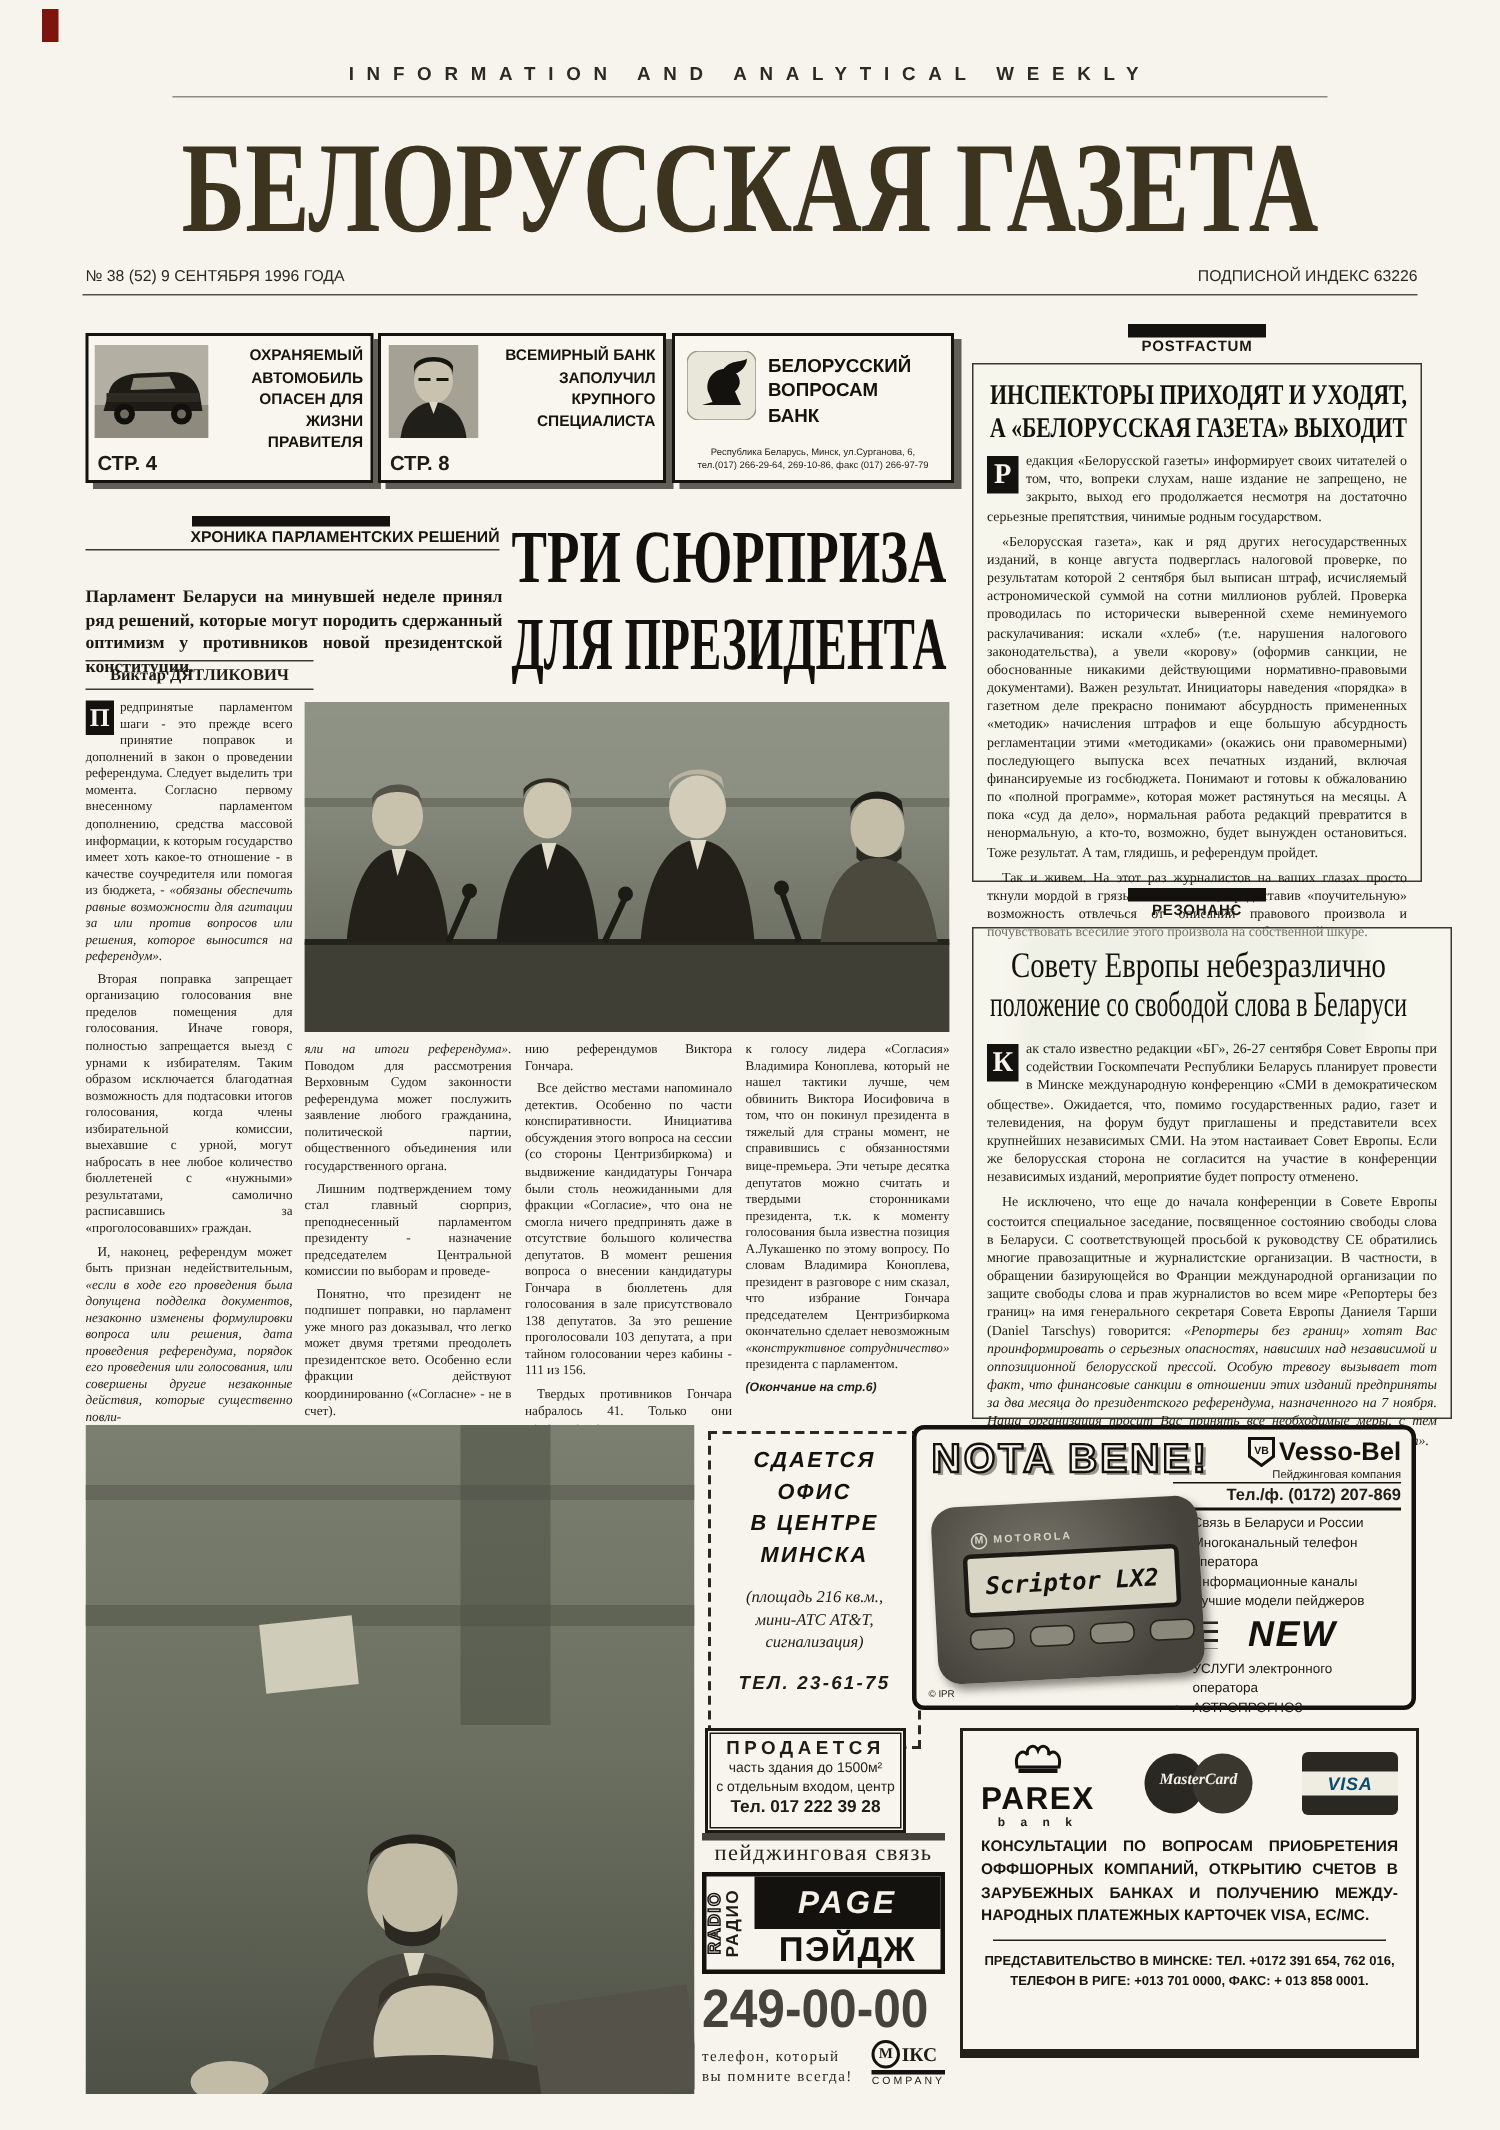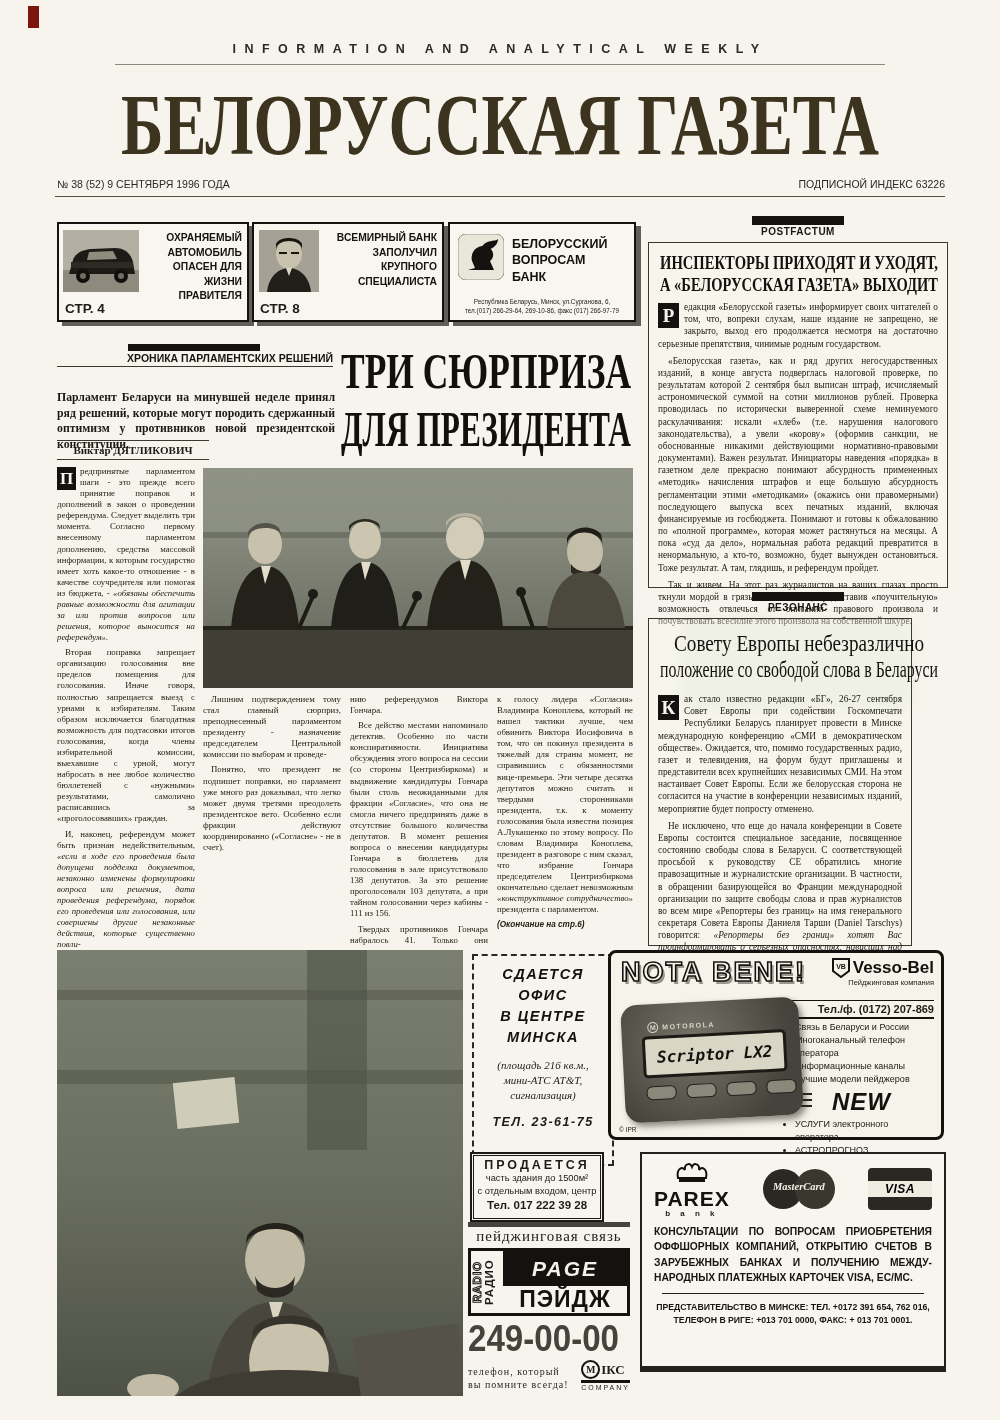--- a/index.html
+++ b/index.html
@@ -56,21 +56,21 @@
   .office-phone{margin-top:12px;font:bold italic 12.5px "Liberation Sans",sans-serif;letter-spacing:1.5px;}
   
   .nb-box{left:608px;top:950px;width:336px;height:190px;border:3px solid #14120e;border-radius:8px;
           box-sizing:border-box;background:#f5f3ea;}
   .nb-title{position:absolute;left:10px;top:4px;font:900 27px "Liberation Sans",sans-serif;
             letter-spacing:2px;color:#f6f4ec;-webkit-text-stroke:1.6px #14120e;
             text-shadow:2.5px 2.5px 0 #9a978c;}
   .nb-right{position:absolute;right:7px;top:5px;width:152px;text-align:right;}
   .nb-brand-row{display:flex;justify-content:flex-end;align-items:center;gap:3px;}
   .nb-brand{font:900 17px "Liberation Sans",sans-serif;color:#14120e;}
-  .nb-sub{font:7.5px "Liberation Sans",sans-serif;border-bottom:1px solid #14120e;padding-bottom:13px;}
+  .nb-sub{font:7.5px "Liberation Sans",sans-serif;border-bottom:1px solid #14120e;padding-bottom:1px;}
   .nb-phone{font:bold 11px "Liberation Sans",sans-serif;border-bottom:2px solid #14120e;
             padding:2px 0;margin-bottom:2px;}
   .nb-bullets{margin:2px 0 0;padding-left:13px;text-align:left;
               font:9px/1.45 "Liberation Sans",sans-serif;color:#1b1913;}
   .nb-new{display:flex;align-items:center;justify-content:flex-start;gap:20px;margin:2px 0;}
   .nb-new-stripes{width:30px;height:18px;background:repeating-linear-gradient(#2a2822 0 2px,transparent 2px 6px);}
   .nb-new-text{font:900 italic 24px "Liberation Sans",sans-serif;color:#14120e;letter-spacing:1px;}
   .pager{position:absolute;left:12px;top:48px;width:178px;height:118px;border-radius:16px;
          background:radial-gradient(circle at 40% 35%,#77746a,#45433b 75%);transform:rotate(-3deg);
          box-shadow:3px 4px 6px rgba(30,28,22,.5);}
@@ -122,21 +122,21 @@
   .parex-name{font:900 21px "Liberation Sans",sans-serif;letter-spacing:1px;color:#14120e;line-height:1;}
   .parex-bank{font:bold 8px "Liberation Sans",sans-serif;letter-spacing:4px;}
   .mc{position:relative;width:72px;height:44px;}
   .mc-c{position:absolute;top:2px;width:40px;height:40px;border-radius:50%;background:#2a2822;}
   .mc-c.left{left:0;} .mc-c.right{right:0;background:#3a372f;}
   .mc-label{position:absolute;left:0;right:0;top:14px;text-align:center;z-index:2;
             font:bold italic 10.5px "Liberation Serif",serif;color:#f3f1e6;}
   .visa{width:64px;height:42px;border-radius:4px;background:#2a2822;position:relative;overflow:hidden;}
   .visa-stripe{position:absolute;left:0;right:0;top:13px;height:16px;background:#efede2;
                display:flex;align-items:center;justify-content:center;
-               font:900 italic 12px "Liberation Sans",sans-serif;color:#000000;letter-spacing:.5px;}
+               font:900 italic 12px "Liberation Sans",sans-serif;color:#0c4a6e;letter-spacing:.5px;}
   .parex-text{margin-top:6px;font:bold 10.3px/1.5 "Liberation Sans",sans-serif;text-align:justify;color:#17150f;}
   .parex-div{width:94%;height:1px;background:#23211b;margin:7px auto;}
   .parex-contact{font:bold 8.7px/1.5 "Liberation Sans",sans-serif;text-align:center;color:#17150f;}
   
   .photo{display:block;}
   .ghost{position:absolute;background:rgba(130,165,115,.10);filter:blur(6px);border-radius:10px;}
 </style>
 </head>
 <body>
 
@@ -217,21 +217,21 @@
       <p>«Белорусская газета», как и ряд других негосударственных изданий, в конце августа подверглась налоговой проверке, по результатам которой 2 сентября был выписан штраф, исчисляемый астрономической суммой на сотни миллионов рублей. Проверка проводилась по исторически выверенной схеме неминуемого раскулачивания: искали «хлеб» (т.е. нарушения налогового законодательства), а увели «корову» (оформив санкции, не обоснованные никакими действующими нормативно-правовыми документами). Важен результат. Инициаторы наведения «порядка» в газетном деле прекрасно понимают абсурдность примененных «методик» начисления штрафов и еще большую абсурдность регламентации этими «методиками» (окажись они правомерными) последующего выпуска всех печатных изданий, включая финансируемые из госбюджета. Понимают и готовы к обжалованию по «полной программе», которая может растянуться на месяцы. А пока «суд да дело», нормальная работа редакций превратится в ненормальную, а кто-то, возможно, будет вынужден остановиться. Тоже результат. А там, глядишь, и референдум пройдет.</p>
       <p>Так и живем. На этот раз журналистов на ваших глазах просто ткнули мордой в грязь нашей жизни, предоставив «поучительную» возможность отвлечься от описаний правового произвола и почувствовать всесилие этого произвола на собственной шкуре.</p>
     </div>
   </div>
 
   <div class="ghost" style="left:680px;top:620px;width:230px;height:90px;"></div>
   <div class="abs tab" style="left:648px;top:592px;">
     <div class="tab-bar"></div>
     <div class="tab-label">РЕЗОНАНС</div>
   </div>
-  <div class="abs sec-box" style="left:648px;top:618px;width:264px;height:328px;">
+  <div class="abs sec-box" style="left:648px;top:618px;width:320px;height:328px;">
     <svg width="282" height="58" viewBox="0 0 282 58">
       <text x="141" y="24" text-anchor="middle" textLength="250" lengthAdjust="spacingAndGlyphs" style="font-family:'Liberation Serif',serif;font-size:24px;fill:#14120e;">Совету Европы небезразлично</text>
       <text x="141" y="50" text-anchor="middle" textLength="278" lengthAdjust="spacingAndGlyphs" style="font-family:'Liberation Serif',serif;font-size:24px;fill:#14120e;">положение со свободой слова в Беларуси</text>
     </svg>
     <div class="rc-body" style="margin-top:4px;">
       <p class="nind"><span class="dropcap">К</span><span>ак стало известно редакции «БГ», 26-27 сентября Совет Европы при содействии Госкомпечати Республики Беларусь планирует провести в Минске международную конференцию «СМИ в демократическом обществе». Ожидается, что, помимо государственных радио, газет и телевидения, на форум будут приглашены и представители всех крупнейших независимых СМИ. На этом настаивает Совет Европы. Если же белорусская сторона не согласится на участие в конференции независимых изданий, мероприятие будет попросту отменено.</span></p>
       <p><span>Не исключено, что еще до начала конференции в Совете Европы состоится специальное заседание, посвященное состоянию свободы слова в Беларуси. С соответствующей просьбой к руководству СЕ обратились многие правозащитные и журналистские организации. В частности, в обращении базирующейся во Франции международной организации по защите свободы слова и прав журналистов во всем мире «Репортеры без границ» на имя генерального секретаря Совета Европы Даниеля Тарши (Daniel Tarschys) говорится: </span><span class="it">«Репортеры без границ» хотят Вас проинформировать о серьезных опасностях, нависших над независимой и оппозиционной белорусской прессой. Особую тревогу вызывает тот факт, что финансовые санкции в отношении этих изданий предприняты за два месяца до президентского референдума, назначенного на 7 ноября. Наша организация просит Вас принять все необходимые меры, с тем чтобы власти Беларуси разрешили свободный выход независимых газет».</span></p>
     </div>
   </div>
 
@@ -285,20 +285,21 @@
       <circle cx="318" cy="124" r="5" fill="#1c1b15"></circle>
   </svg>
 
   <div class="abs col" style="left:57px;top:466px;height:482px;">
     <p class="nind"><span class="dropcap-sm">П</span><span>редпринятые парламентом шаги - это прежде всего принятие поправок и дополнений в закон о проведении референдума. Следует выделить три момента. Согласно первому внесенному парламентом дополнению, средства массовой информации, к которым государство имеет хоть какое-то отношение - в качестве соучредителя или помогая из бюджета, - </span><span class="it">«обязаны обеспечить равные возможности для агитации за или против вопросов или решения, которое выносится на референдум».</span></p>
     <p>Вторая поправка запрещает организацию голосования вне пределов помещения для голосования. Иначе говоря, полностью запрещается выезд с урнами к избирателям. Таким образом исключается благодатная возможность для подтасовки итогов голосования, когда члены избирательной комиссии, выехавшие с урной, могут набросать в нее любое количество бюллетеней с «нужными» результатами, самолично расписавшись за «проголосовавших» граждан.</p>
     <p><span>И, наконец, референдум может быть признан недействительным, </span><span class="it">«если в ходе его проведения была допущена подделка документов, незаконно изменены формулировки вопроса или решения, дата проведения референдума, порядок его проведения или голосования, или совершены другие незаконные действия, которые существенно повли-</span></p>
   </div>
 
   <div class="abs col" style="left:203px;top:694px;height:256px;">
+    <p class="nind"><span class="it">яли на итоги референдума».</span><span> Поводом для рассмотрения Верховным Судом законности референдума может послужить заявление любого гражданина, политической партии, общественного объединения или государственного органа.</span></p>
     <p>Лишним подтверждением тому стал главный сюрприз, преподнесенный парламентом президенту - назначение председателем Центральной комиссии по выборам и проведе-</p>
     <p>Понятно, что президент не подпишет поправки, но парламент уже много раз доказывал, что легко может двумя третями преодолеть президентское вето. Особенно если фракции действуют координированно («Согласне» - не в счет).</p>
   </div>
 
   <div class="abs col" style="left:350px;top:694px;height:256px;">
     <p class="nind">нию референдумов Виктора Гончара.</p>
     <p>Все действо местами напоминало детектив. Особенно по части конспиративности. Инициатива обсуждения этого вопроса на сессии (со стороны Центризбиркома) и выдвижение кандидатуры Гончара были столь неожиданными для фракции «Согласие», что она не смогла ничего предпринять даже в отсутствие большого количества депутатов. В момент решения вопроса о внесении кандидатуры Гончара в бюллетень для голосования в зале присутствовало 138 депутатов. За это решение проголосовали 103 депутата, а при тайном голосовании через кабины - 111 из 156.</p>
     <p>Твердых противников Гончара набралось 41. Только они прислушались</p>
   </div>
 
@@ -444,17 +445,17 @@
         <span class="mc-label">MasterCard</span>
       </div>
       <div class="visa">
         <span class="visa-stripe">VISA</span>
       </div>
     </div>
     <div class="parex-text">КОНСУЛЬТАЦИИ  ПО  ВОПРОСАМ  ПРИОБРЕТЕНИЯ ОФФШОРНЫХ  КОМПАНИЙ,  ОТКРЫТИЮ  СЧЕТОВ В ЗАРУБЕЖНЫХ БАНКАХ И ПОЛУЧЕНИЮ МЕЖДУ­НАРОДНЫХ ПЛАТЕЖНЫХ КАРТОЧЕК VISA, EC/MC.</div>
     <div class="parex-div"></div>
     <div class="parex-contact">
       <div>ПРЕДСТАВИТЕЛЬСТВО В МИНСКЕ:  ТЕЛ. +0172 391 654, 762 016,</div>
-      <div>ТЕЛЕФОН В РИГЕ: +013  701 0000,   ФАКС:  + 013 701 0001.</div>
+      <div>ТЕЛЕФОН В РИГЕ: +013  701 0000,   ФАКС:  + 013 858 0001.</div>
     </div>
   </div>
 
 </div>
 
 </body></html>

